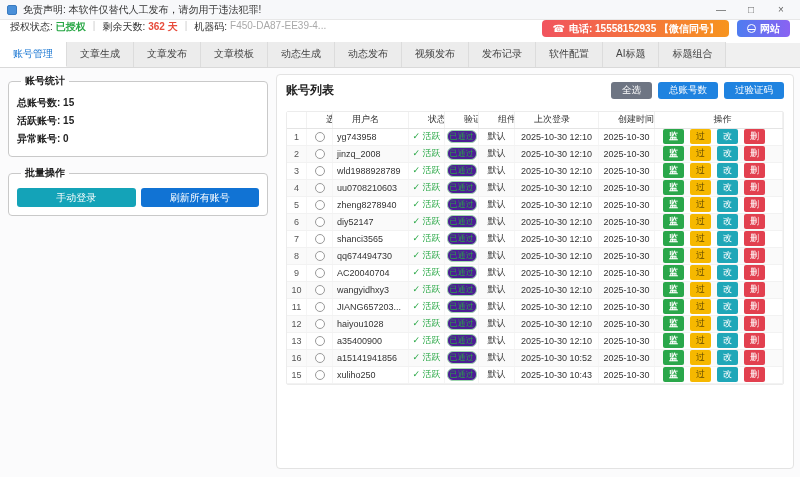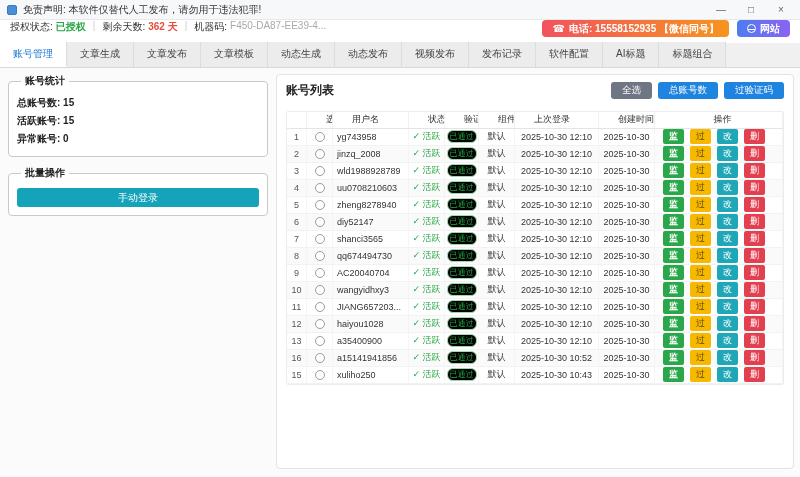--- a/index.html
+++ b/index.html
@@ -70,21 +70,21 @@
   .c-num  { width:18px; color:#555; }
   .c-sel  { width:26px; }
   .c-user { width:76px; }
   .c-status { width:36px; }
   .c-captcha { width:34px; }
   .c-comp { width:36px; }
   .c-login { width:84px; }
   .c-created { width:56px; }
   .checkbox { display:inline-block; width:10px; height:10px; border:1px solid #9a9a9a; border-radius:50%; background:#fff; vertical-align:middle; cursor:pointer; }
   .status-ok { color:#28a745; }
-  .badge-pass { display:inline-block; border:1px solid #9fd8ae; color:#28a745; background:#000000; border-radius:6px; padding:0 2px; font-size:8px; line-height:11px; }
+  .badge-pass { display:inline-block; border:1px solid #9fd8ae; color:#28a745; background:#4c1d95; border-radius:6px; padding:0 2px; font-size:8px; line-height:11px; }
   .act-btn { display:inline-block; width:21px; height:15px; line-height:15px; margin-right:6px; border:none; border-radius:2px; text-align:center; font-size:9px; color:#fff; font-family:inherit; cursor:pointer; vertical-align:middle; }
   .act-btn.green  { background:#2aa74a; }
   .act-btn.yellow { background:#f6b800; color:#5f4700; }
   .act-btn.teal   { background:#1fa7b8; }
   .act-btn.red    { background:#e2404f; }
 </style>
 </head>
 <body>
 
 <div class="titlebar">
@@ -142,20 +142,21 @@
           <div class="stat-row">总账号数: 15</div>
           <div class="stat-row">活跃账号: 15</div>
           <div class="stat-row">异常账号: 0</div>
         </div>
     </fieldset>
 
     <fieldset>
       <legend>批量操作</legend>
       <div class="batch-buttons">
           <button class="wide-btn teal">手动登录</button>
+          <button class="wide-btn blue">刷新所有账号</button>
         </div>
     </fieldset>
   </div>
 
   <div class="right-panel">
     <div class="list-header">
       <span class="list-title">账号列表</span>
       <div class="list-toolbar">
           <button class="tool-btn gray">全选</button>
           <button class="tool-btn blue">总账号数</button>

